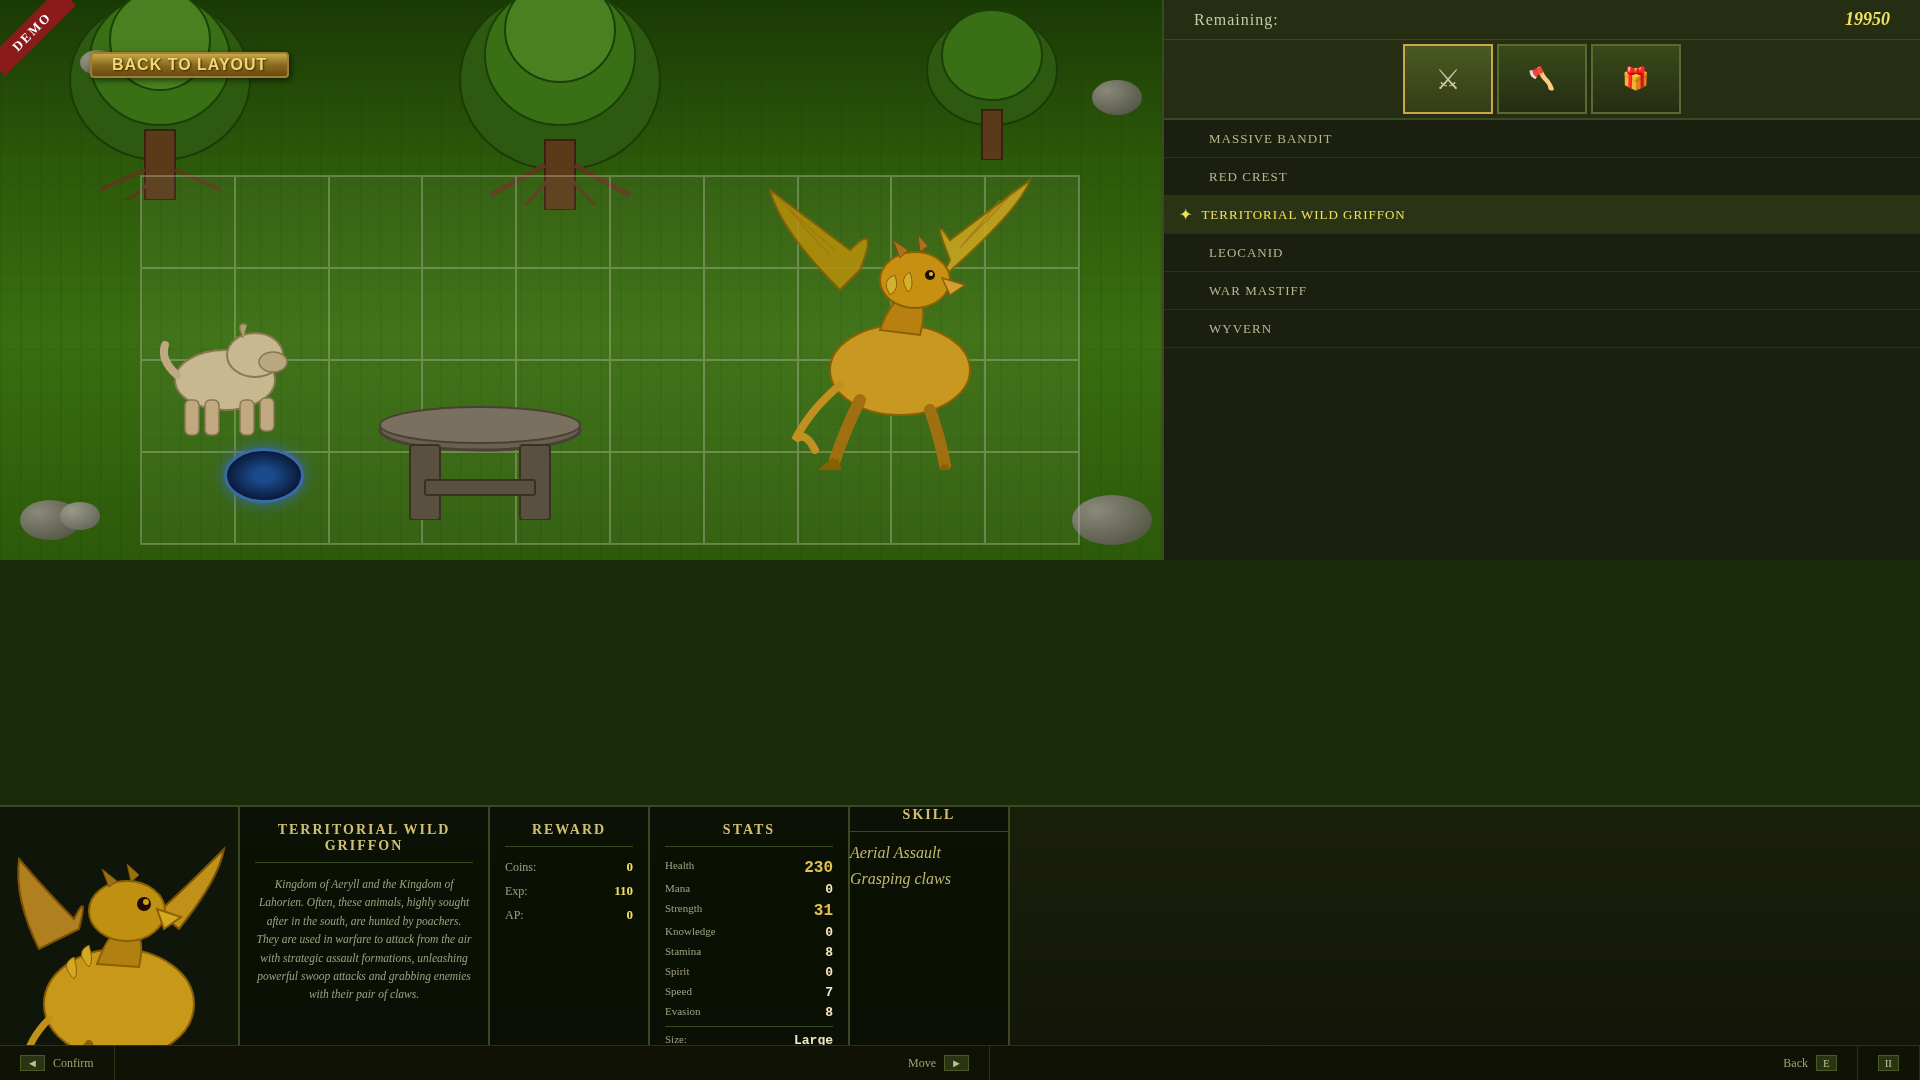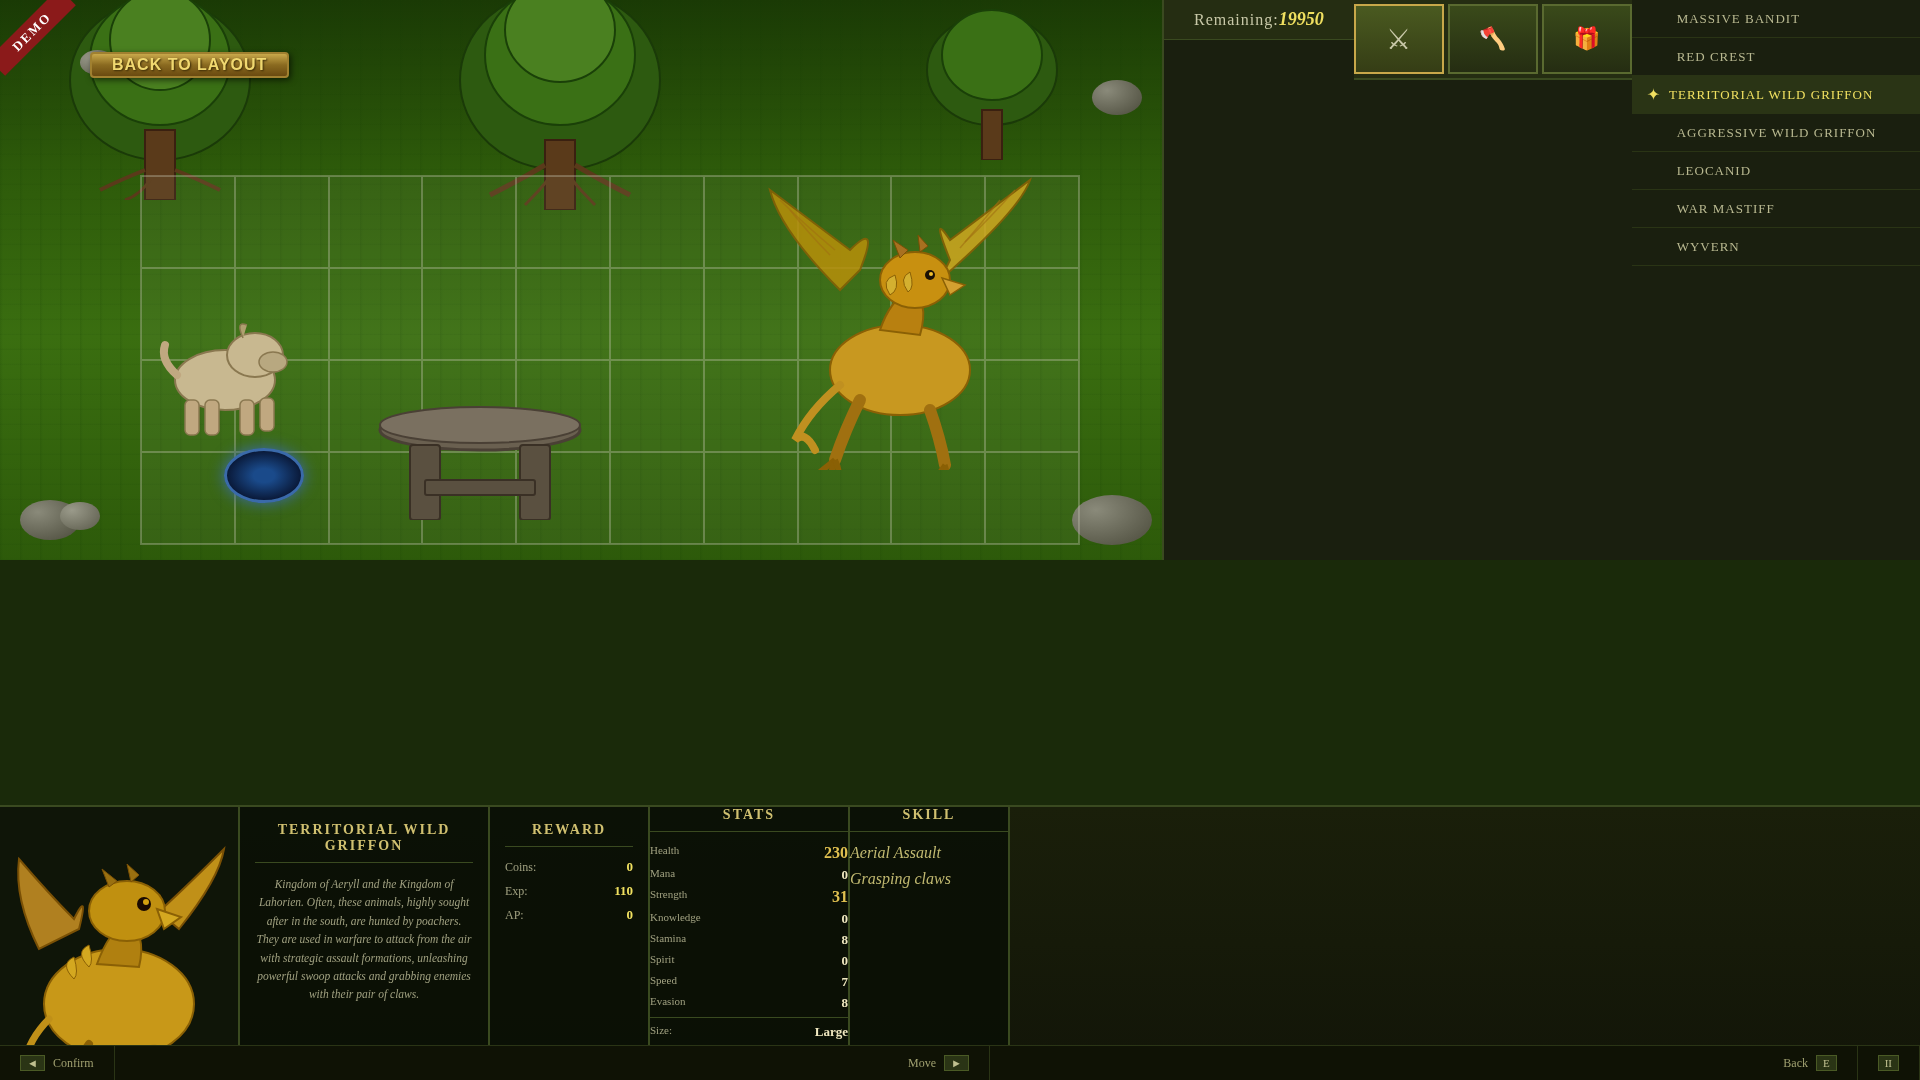--- a/index.html
+++ b/index.html
@@ -321,35 +321,37 @@
     .reward-value {
       color: #f0e060;
       font-size: 13px;
       font-weight: bold;
     }
 
     
     .stats-panel {
       width: 200px;
       border-right: 2px solid #3a4a20;
+      padding: 15px;
     }
     .stat-row {
       display: flex;
       justify-content: space-between;
       align-items: flex-start;
       margin-bottom: 5px;
     }
     .stat-label {
       color: #a0a080;
       font-size: 11px;
     }
     .stat-value {
       color: #f0e8c0;
       font-size: 13px;
       font-weight: bold;
+      font-family: Liberation Mono, monospace;
     }
     .stat-value.large {
       color: #e0c050;
       font-size: 16px;
     }
 
     
     .skill-panel {
       width: 160px;
       border-right: 2px solid #3a4a20;
@@ -557,21 +559,21 @@
 
     <path d="M30 40 Q50 65 70 85" stroke="#a07010" stroke-width="1.5" fill="none" opacity="0.6"></path>
     <path d="M20 30 Q45 55 75 80" stroke="#a07010" stroke-width="1.5" fill="none" opacity="0.6"></path>
     <path d="M240 30 Q220 55 200 78" stroke="#a07010" stroke-width="1.5" fill="none" opacity="0.6"></path>
     <path d="M255 20 Q230 48 205 72" stroke="#a07010" stroke-width="1.5" fill="none" opacity="0.6"></path>
   </svg>
 
   <button class="back-btn">BACK TO LAYOUT</button>
 </div>
 
-<div class="right-panel" style="top:0;right:0;display:flex;flex-direction:row;">
+<div class="right-panel" style="top:0;right:0;display:flex;flex-direction:column;">
   <div class="remaining-bar">
     <span class="remaining-label">Remaining:</span>
     <span class="remaining-value">19950</span>
   </div>
   <div class="toolbar">
     <div class="toolbar-btn active">⚔</div>
     <div class="toolbar-btn" style="font-size:22px;">🪓</div>
     <div class="toolbar-btn" style="font-size:22px;">🎁</div>
   </div>
   <div class="unit-list" id="unit-list-container">
@@ -582,24 +584,20 @@
       <div class="unit-item">
         <span class="unit-icon"></span>
         <span>RED CREST</span>
       </div>
       <div class="unit-item active">
         <span class="unit-star">✦</span>
         <span>TERRITORIAL WILD GRIFFON</span>
       </div>
       <div class="unit-item">
         <span class="unit-icon"></span>
-        <span>AGGRESSIVE WILD GRIFFON</span>
-      </div>
-      <div class="unit-item">
-        <span class="unit-icon"></span>
         <span>LEOCANID</span>
       </div>
       <div class="unit-item">
         <span class="unit-icon"></span>
         <span>WAR MASTIFF</span>
       </div>
       <div class="unit-item">
         <span class="unit-icon"></span>
         <span>WYVERN</span>
       </div>

